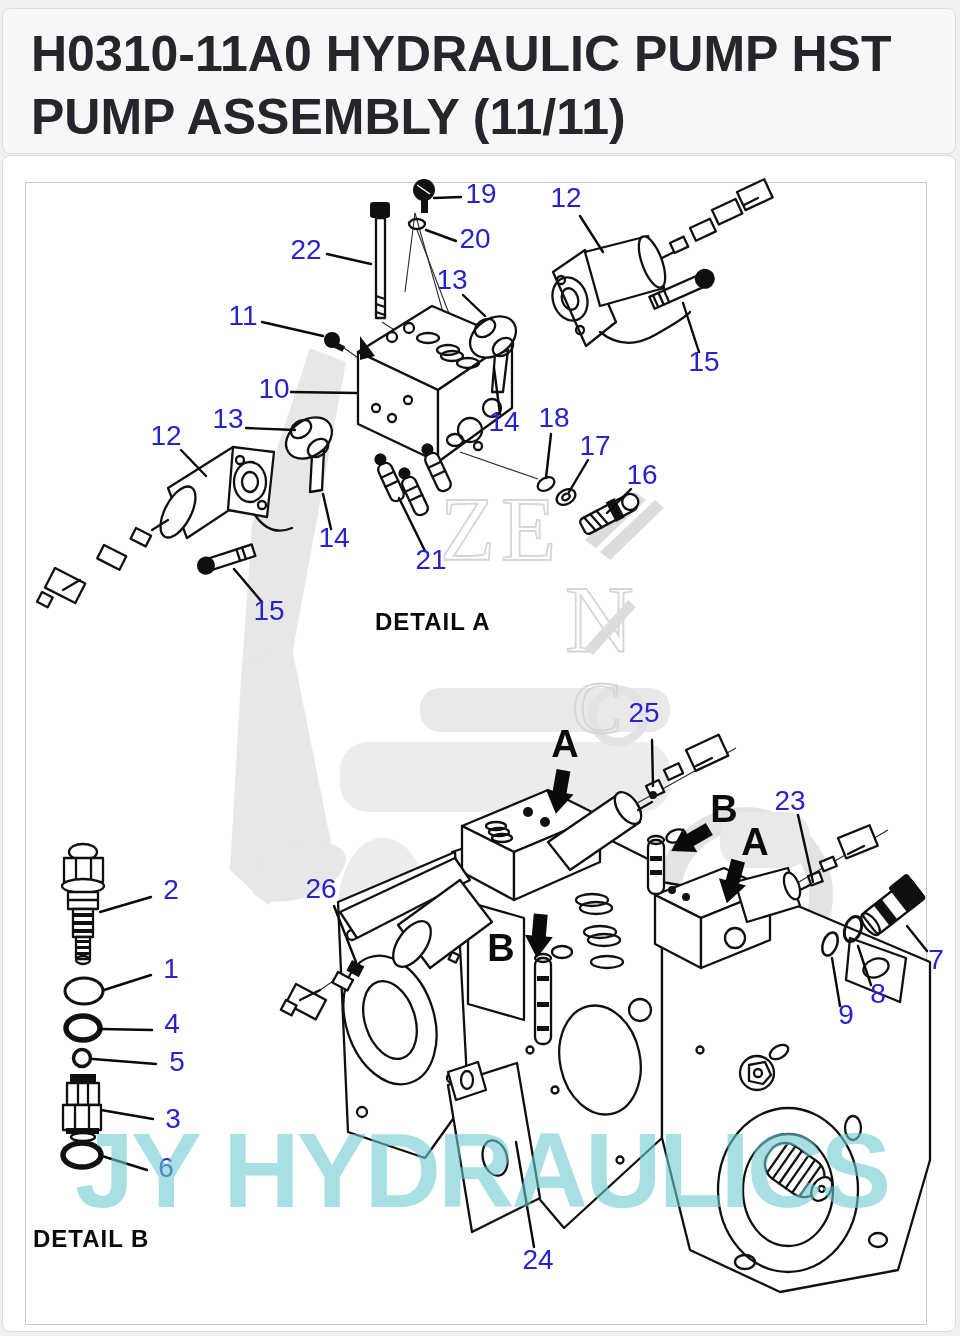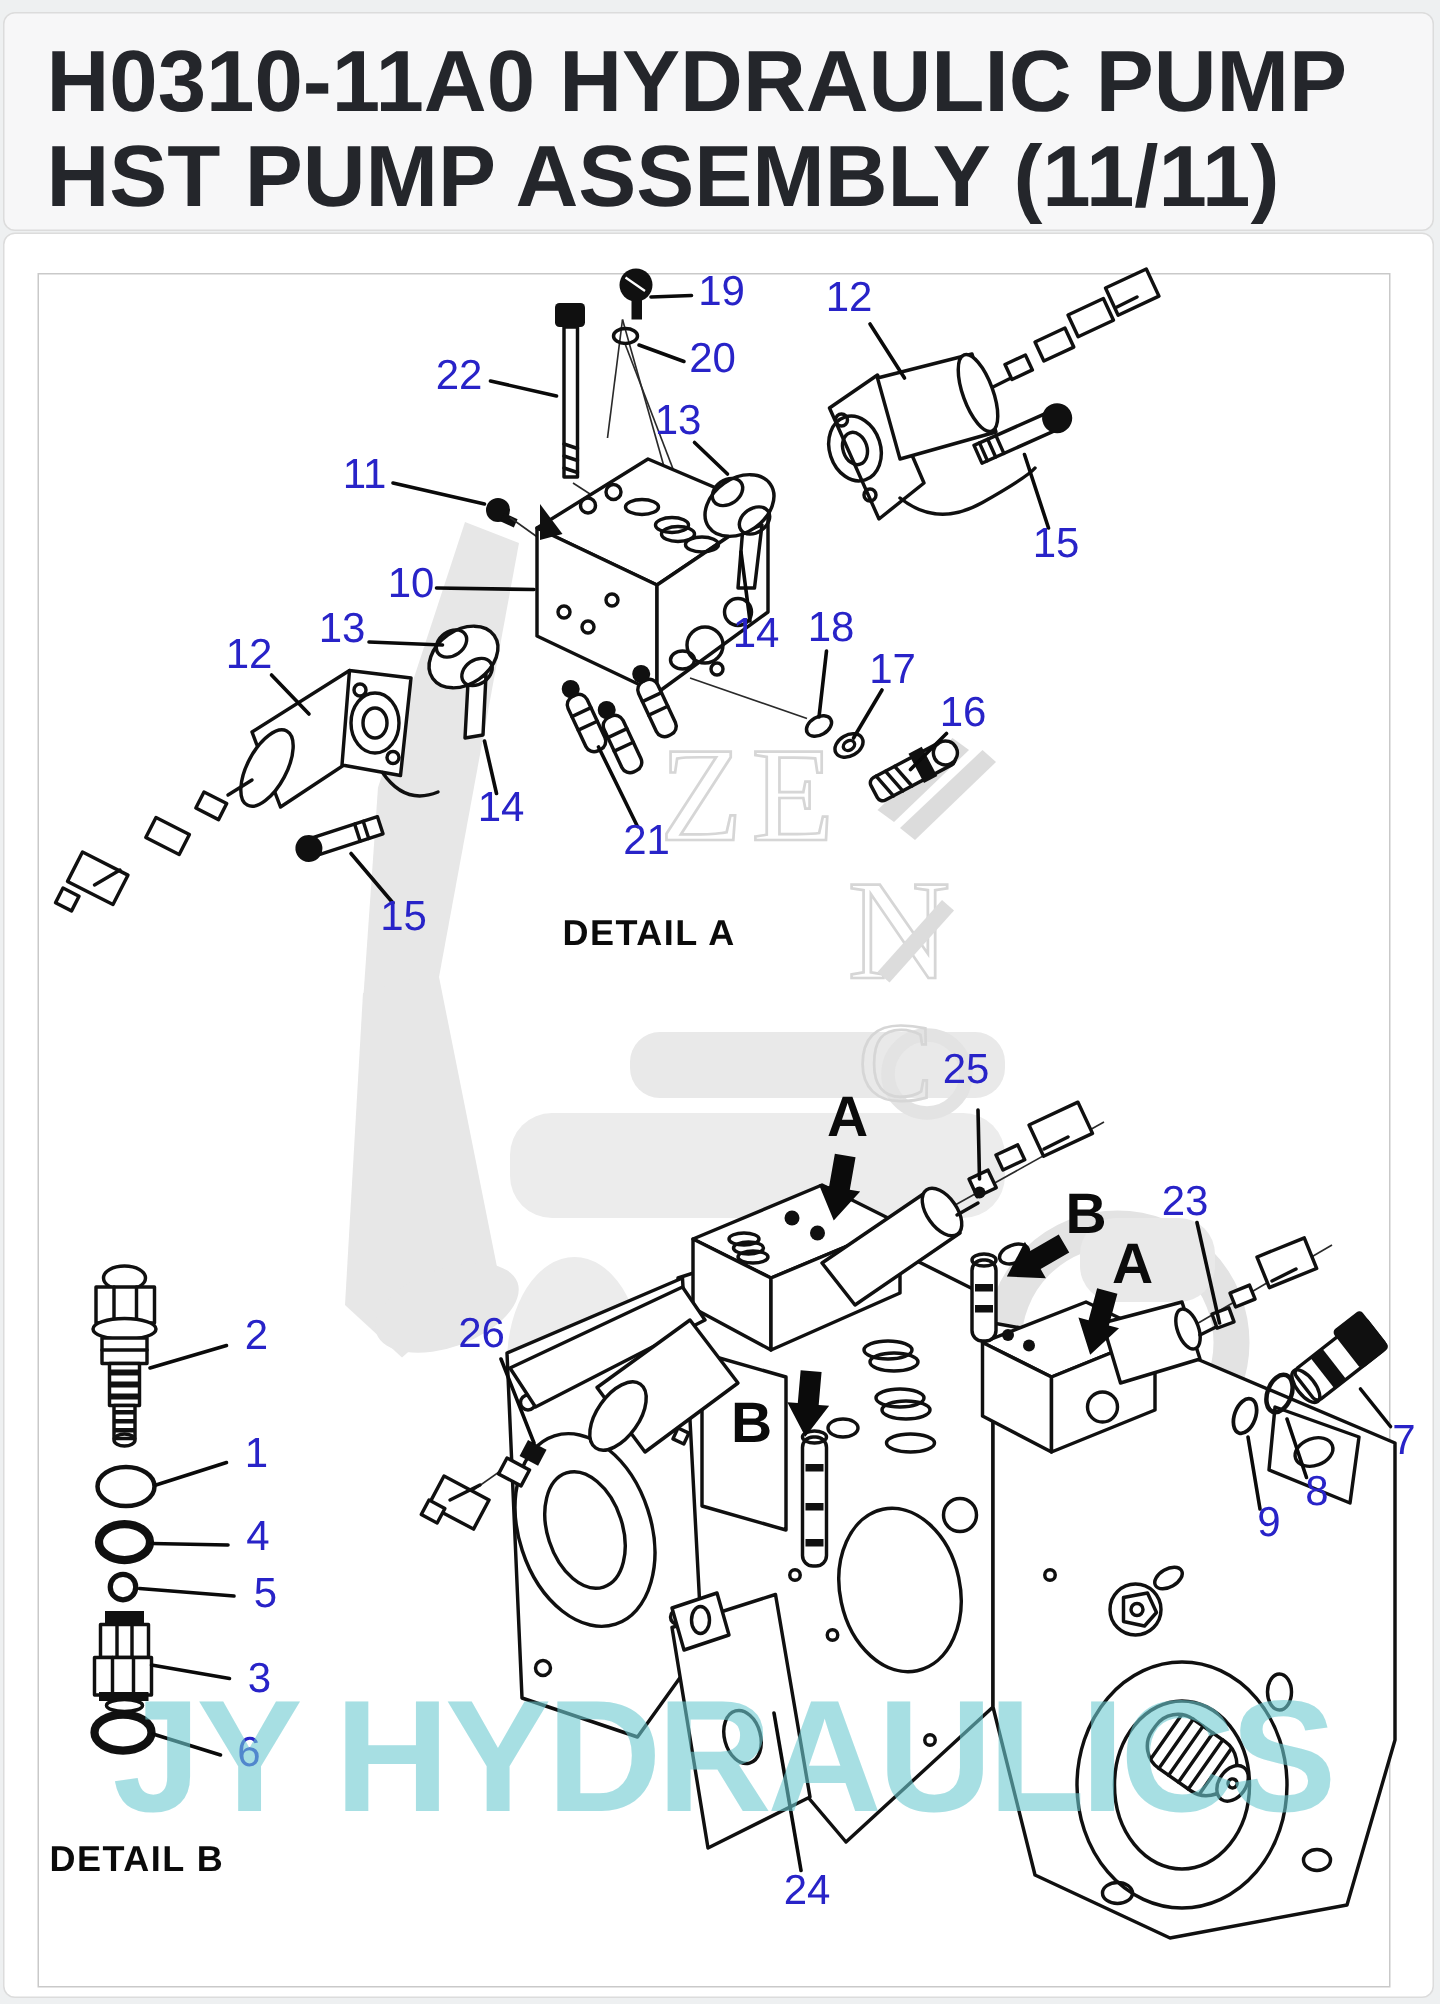--- a/index.html
+++ b/index.html
@@ -1,21 +1,21 @@
 <!DOCTYPE html>
 <html><head>
 <meta charset="utf-8">
 <style>
   html,body{margin:0;padding:0;}
   body{width:960px;height:1336px;background:#eef0f1;position:relative;overflow:hidden;
        font-family:"Liberation Sans","DejaVu Sans",sans-serif;}
   .card{position:absolute;background:#fff;border:1px solid #dcdcdc;border-radius:8px;box-sizing:border-box;}
   #header-card{left:2px;top:8px;width:954px;height:146px;background:#f7f7f8;overflow:hidden;}
   #page-title{position:absolute;left:28px;top:14px;width:880px;
-      font-size:58px;line-height:63px;font-weight:700;color:#24262b;letter-spacing:0px;z-index:1;}
+      font-size:50px;line-height:63px;font-weight:700;color:#24262b;letter-spacing:0px;z-index:1;}
   #phone-overlay{position:absolute;left:12px;top:26px;white-space:nowrap;
       font-size:112px;line-height:112px;font-weight:700;letter-spacing:-2px;
       color:rgba(226,47,57,0.58);z-index:2;}
   #content-card{left:2px;top:155px;width:954px;height:1177px;}
   #diagram-svg{position:absolute;left:0;top:0;width:960px;height:1336px;z-index:3;}
   text{user-select:none;}
   .ln{fill:none;stroke:#101010;stroke-width:2.3;stroke-linejoin:round;stroke-linecap:round;}
   .fw{fill:#ffffff;stroke:#101010;stroke-width:2.3;stroke-linejoin:round;}
   .dk{fill:#101010;stroke:none;}
   .thin{fill:none;stroke:#2a2a2a;stroke-width:1.1;}

